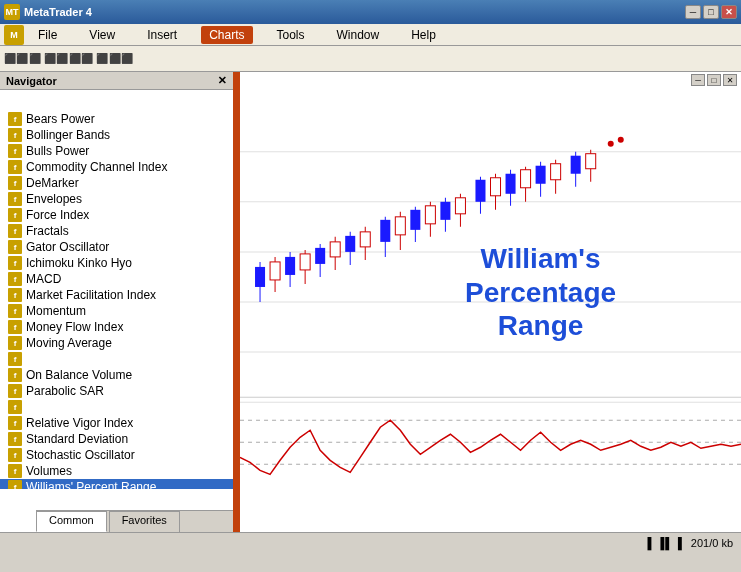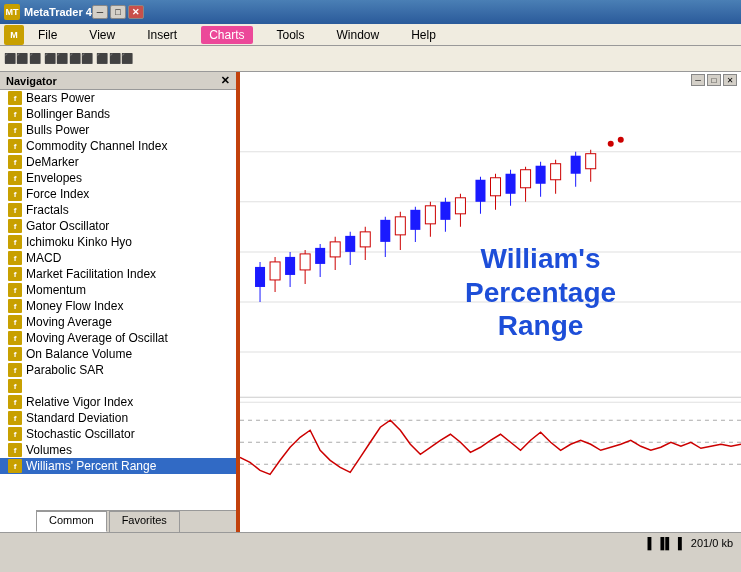--- a/index.html
+++ b/index.html
@@ -12,21 +12,21 @@
       overflow: hidden;
     }
 
     
     .title-bar {
       background: linear-gradient(to bottom, #4a7fb5, #2a5a9a);
       color: white;
       height: 22px;
       display: flex;
       align-items: center;
-      justify-content: flex-start;
+      justify-content: space-between;
       padding: 12px 4px;
       user-select: none;
     }
     .title-bar-left {
       display: flex;
       align-items: center;
       gap: 4px;
     }
     .title-bar-icon {
       width: 16px;
@@ -73,21 +73,21 @@
       padding: 0 4px;
       gap: 2px;
       border-bottom: 1px solid #999;
     }
     .menu-item {
       padding: 2px 8px;
       cursor: pointer;
       border-radius: 2px;
       font-size: 12px;
     }
-    .menu-item.active { background: #ec4899; color: white; }
+    .menu-item.active { background: #c2410c; color: white; }
     .menu-icon-area {
       width: 20px;
       height: 20px;
       background: #c8a000;
       border-radius: 2px;
       display: flex;
       align-items: center;
       justify-content: center;
       margin-right: 4px;
     }
@@ -108,23 +108,24 @@
       display: flex;
       height: calc(572px - 22px - 22px - 26px - 22px - 20px);
       background: white;
     }
 
     
     .navigator {
       width: 240px;
       min-width: 240px;
       background: white;
-      border-right: 4px solid #c2410c;
+      border-right: 7px solid #c2410c;
       display: flex;
       flex-direction: column;
+      gap: 21px;
     }
     .navigator-header {
       background: #d4d0c8;
       padding: 2px 6px;
       font-size: 11px;
       font-weight: bold;
       display: flex;
       justify-content: space-between;
       align-items: center;
       border-bottom: 1px solid #999;
@@ -355,21 +356,20 @@
         <div class="nav-item">
           <div class="nav-icon">f</div>
           <span>Money Flow Index</span>
         </div>
         <div class="nav-item">
           <div class="nav-icon">f</div>
           <span>Moving Average</span>
         </div>
         <div class="nav-item">
           <div class="nav-icon">f</div>
-          <span>Moving Average of Oscillat</span>
         </div>
         <div class="nav-item">
           <div class="nav-icon">f</div>
           <span>On Balance Volume</span>
         </div>
         <div class="nav-item">
           <div class="nav-icon">f</div>
           <span>Parabolic SAR</span>
         </div>
         <div class="nav-item">

